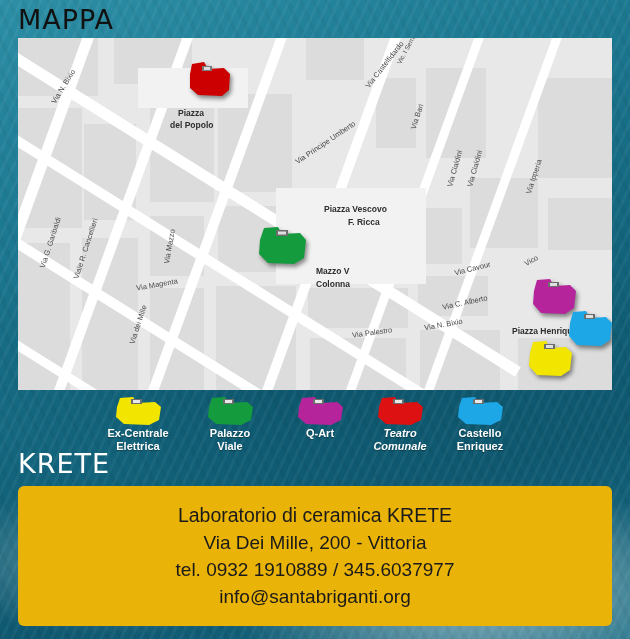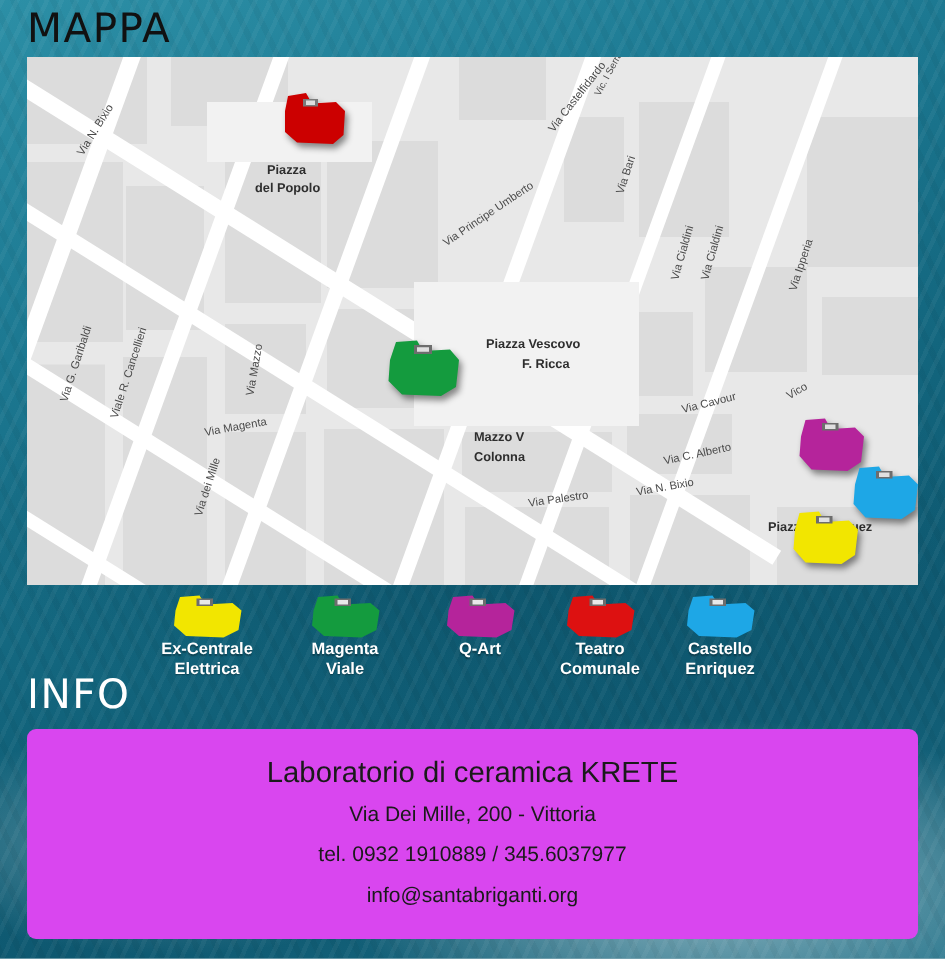--- a/index.html
+++ b/index.html
@@ -37,21 +37,21 @@
     position:absolute;left:18px;top:38px;width:594px;height:352px;
     background:#e8e8e8;overflow:hidden;
   }
   .map-base{position:absolute;inset:0;}
   .street{position:absolute;background:#ffffff;}
   .block{position:absolute;background:#dcdcdc;}
   .lbl{
     position:absolute;color:#4a4a4a;font-size:7.5px;
     font-family:"Liberation Sans", sans-serif;white-space:nowrap;
   }
-  .lbl.big{font-size:9px;color:#3b3b3b;margin-top:20px;}
+  .lbl.big{font-size:9px;color:#3b3b3b;}
   .lbl.pl{font-size:8.5px;color:#2e2e2e;text-align:center;font-weight:bold;}
 
   
   .marker{position:absolute;filter:drop-shadow(2px 3px 2px rgba(0,0,0,.45));}
   .marker svg{display:block;}
 
   
   .legend{
     position:absolute;left:18px;top:392px;width:594px;height:84px;
   }
@@ -60,26 +60,26 @@
   }
   .legend-item .glyph{height:34px;display:flex;align-items:flex-end;justify-content:center;}
   .legend-item .cap{
     color:#ffffff;font-size:11px;font-weight:bold;line-height:12.5px;margin-top:1px;
     text-shadow:0 1px 1px rgba(0,0,0,.35);
   }
 
   
   .info-panel{
     position:absolute;left:18px;top:486px;width:594px;height:140px;
-    background:#d946ef;border-radius:6px;
+    background:#eab308;border-radius:6px;
     display:flex;flex-direction:column;align-items:center;justify-content:center;
     gap:2px;
   }
   .info-panel .line{
-    color:#1a1a1a;font-size:14px;line-height:25px;white-space:nowrap;
+    color:#1a1a1a;font-size:19px;line-height:25px;white-space:nowrap;
   }
   .info-panel .line.l1{font-size:19.5px;}
 </style>
 </head>
 <body>
 
 <div class="bg"></div>
 
 <div class="title">MAPPA</div>
 
@@ -213,38 +213,38 @@
 
   <div class="legend-item" style="left:164px;top:0px;">
     <div class="glyph">
       <svg width="50" height="32" viewBox="0 0 50 32">
         <path d="M4 13 L7 4 L20 3 L24 9 L42 8 L48 13 L46 26 L36 31 L11 30 L3 23 Z" fill="#149b3e"></path>
         <rect x="18" y="5" width="11" height="5" fill="#6d6d6d"></rect>
         <rect x="20" y="6" width="7" height="3" fill="#e8e8e8"></rect>
       </svg>
     </div>
     <div class="cap">
-      <span>Magenta</span><br><span>Viale</span>
+      <span>Palazzo</span><br><span>Viale</span>
     </div>
   </div>
 
   <div class="legend-item" style="left:254px;top:0px;">
     <div class="glyph">
       <svg width="50" height="32" viewBox="0 0 50 32">
         <path d="M4 13 L7 4 L20 3 L24 9 L42 8 L48 13 L46 26 L36 31 L11 30 L3 23 Z" fill="#b5249b"></path>
         <rect x="18" y="5" width="11" height="5" fill="#6d6d6d"></rect>
         <rect x="20" y="6" width="7" height="3" fill="#e8e8e8"></rect>
       </svg>
     </div>
     <div class="cap">
       <span>Q-Art</span>
     </div>
   </div>
 
-  <div class="legend-item" style="left:334px;top:0px;">
+  <div class="legend-item" style="left:334px;top:0px;font-style:italic;">
     <div class="glyph">
       <svg width="50" height="32" viewBox="0 0 50 32">
         <path d="M4 13 L7 4 L20 3 L24 9 L42 8 L48 13 L46 26 L36 31 L11 30 L3 23 Z" fill="#dd1111"></path>
         <rect x="18" y="5" width="11" height="5" fill="#6d6d6d"></rect>
         <rect x="20" y="6" width="7" height="3" fill="#e8e8e8"></rect>
       </svg>
     </div>
     <div class="cap">
       <span>Teatro</span><br><span>Comunale</span>
     </div>
@@ -257,20 +257,20 @@
         <rect x="18" y="5" width="11" height="5" fill="#6d6d6d"></rect>
         <rect x="20" y="6" width="7" height="3" fill="#e8e8e8"></rect>
       </svg>
     </div>
     <div class="cap">
       <span>Castello</span><br><span>Enriquez</span>
     </div>
   </div>
 </div>
 
-<div class="title info">INFO</div>
+<div class="title info">KRETE</div>
 
 <div class="info-panel">
   <div class="line l1">Laboratorio di ceramica KRETE</div>
   <div class="line">Via Dei Mille, 200 - Vittoria</div>
   <div class="line">tel. 0932 1910889 / 345.6037977</div>
   <div class="line">info@santabriganti.org</div>
 </div>
 
 </body></html>

